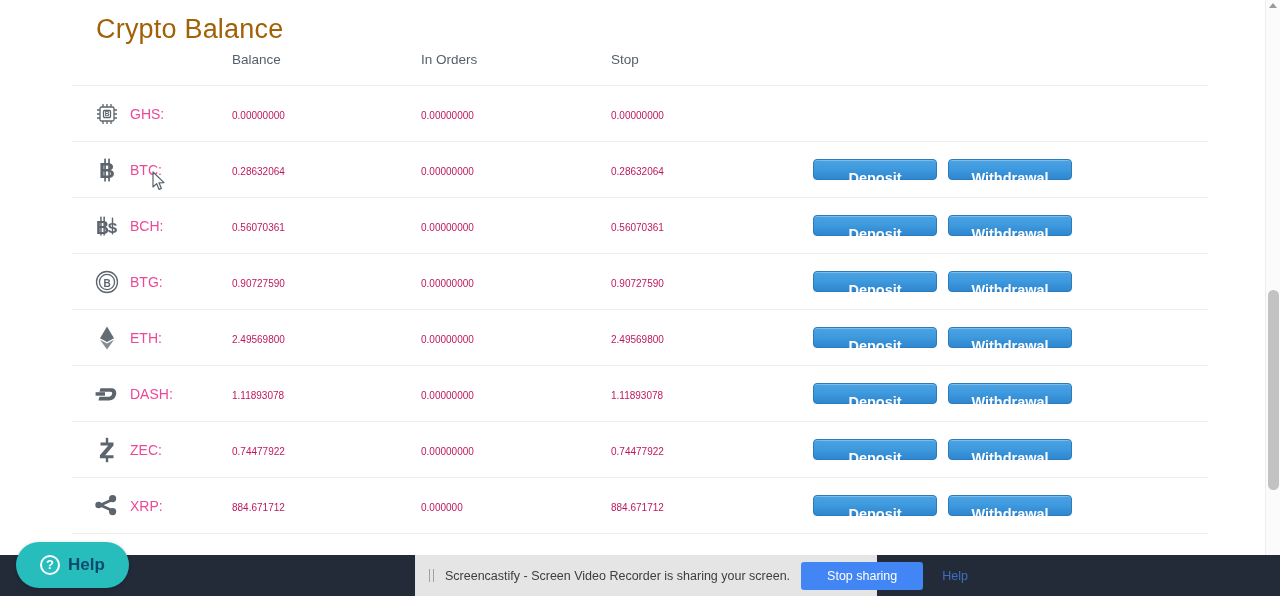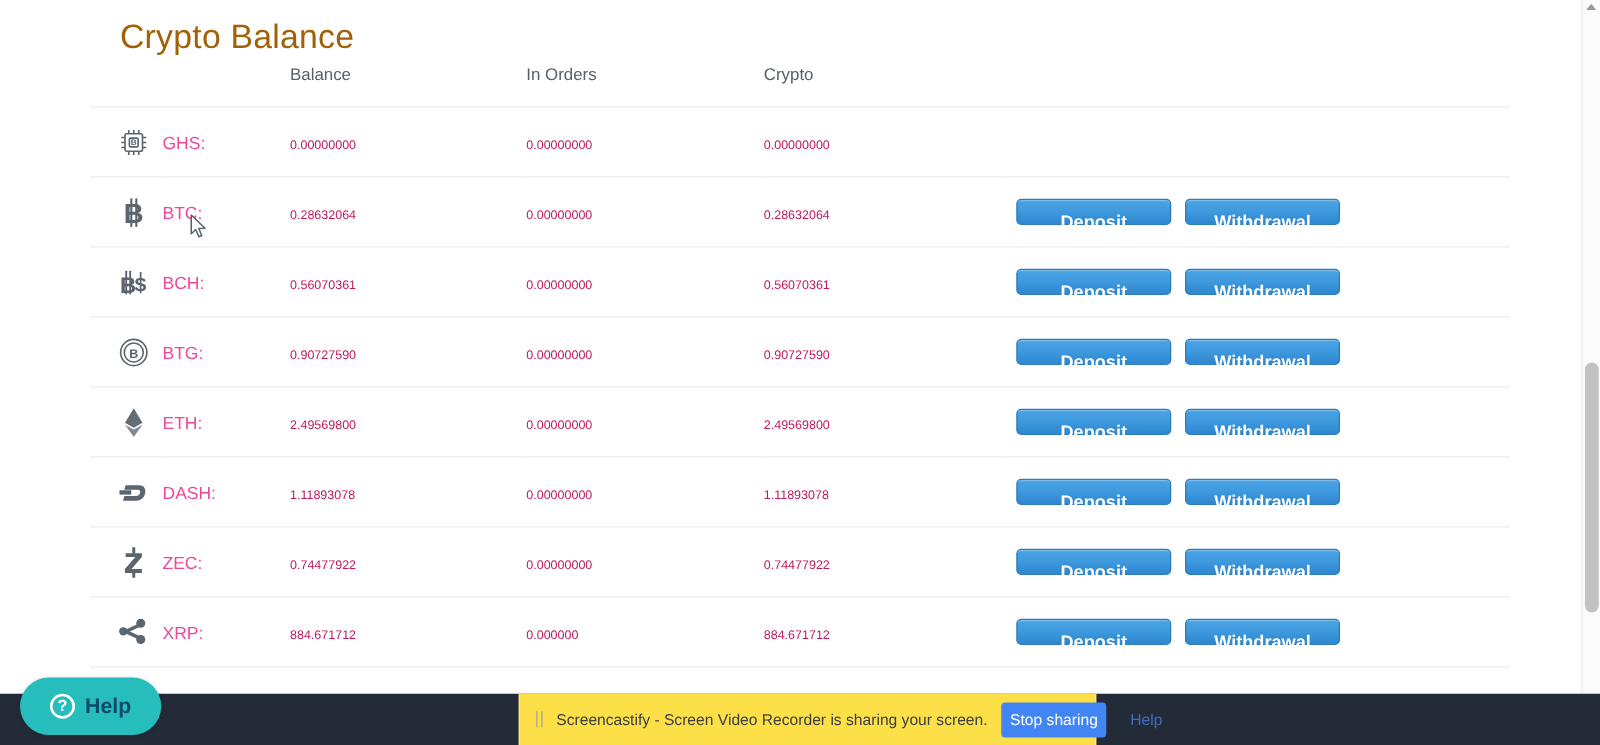--- a/index.html
+++ b/index.html
@@ -131,21 +131,21 @@
     color: #0c4a6e;
     font-size: 17px;
     font-weight: bold;
   }
 
   
   .share-bar {
     position: absolute;
     left: 415px; bottom: 0;
     width: 462px; height: 41px;
-    background: #fde047;
+    background: #e5e5e5;
     display: flex;
     align-items: center;
     padding-left: 13px;
     gap: 11px;
     border-left: 1px solid #dfe3e6;
     border-right: 1px solid #dfe3e6;
   }
   .share-grip {
     width: 5px; height: 13px;
     border-left: 1.5px solid #9aa1a8;
@@ -157,21 +157,21 @@
     color: #3c4043;
     white-space: nowrap;
   }
   .stop-btn {
     background: #4285f4;
     color: #ffffff;
     border: none;
     border-radius: 3px;
     font-family: "Liberation Sans", sans-serif;
     font-size: 12.5px;
-    padding: 7px 7px;
+    padding: 7px 26px;
     cursor: pointer;
     white-space: nowrap;
   }
   .hide-btn {
     background: none;
     border: none;
     color: #3c6fc4;
     font-family: "Liberation Sans", sans-serif;
     font-size: 12.5px;
     cursor: pointer;
@@ -218,21 +218,21 @@
       <col class="col-orders">
         <col class="col-total">
         <col class="col-act">
     </colgroup>
     <thead>
       <tr>
         <th></th>
         <th></th>
         <th>Balance</th>
         <th>In Orders</th>
-        <th>Crypto</th>
+        <th>Stop</th>
         <th></th>
       </tr>
     </thead>
     <tbody id="tbody">
         <tr>
           <td>
             <span class="coin-icon">
               <svg viewBox="0 0 26 26" fill="none" stroke="currentColor" stroke-width="1.3">
                 <rect x="6" y="6" width="14" height="14" rx="1.5"></rect>
                 <rect x="9.5" y="9.5" width="7" height="7" rx="1"></rect>

